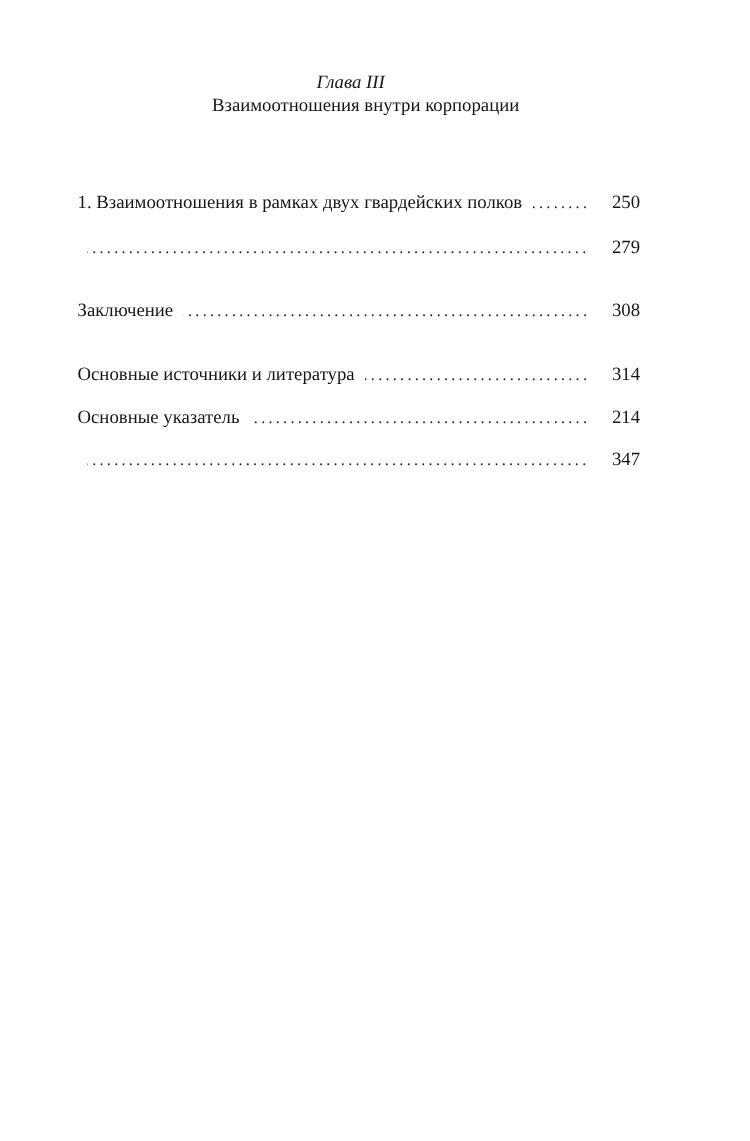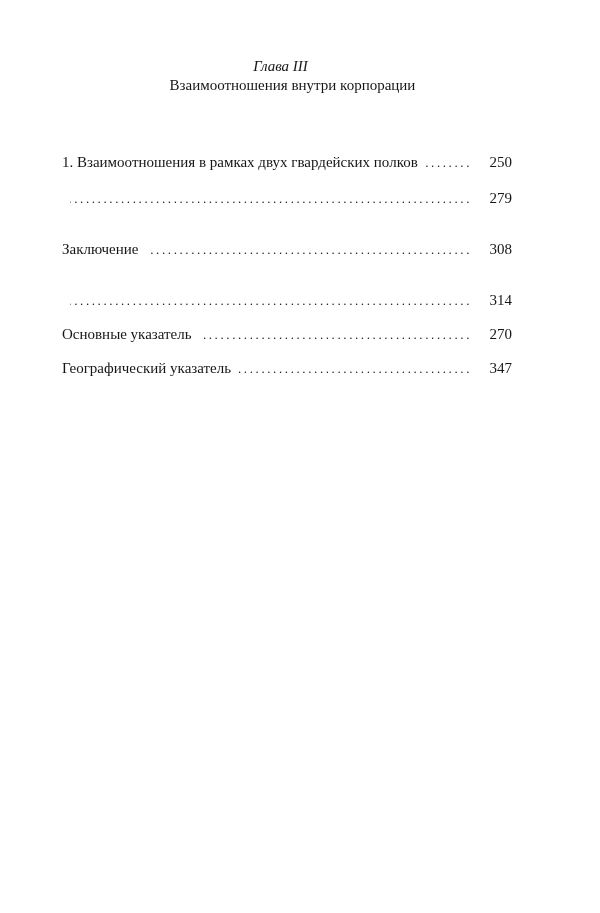--- a/index.html
+++ b/index.html
@@ -34,28 +34,28 @@
     <span class="toc-page">279</span>
   </div>
 
   <div class="toc-row" style="top:193px">
     <span class="toc-text">Заключение</span>
     <span class="toc-dots">............................................................................................</span>
     <span class="toc-page">308</span>
   </div>
 
   <div class="toc-row" style="top:244px">
+    <span class="toc-text">Основные источники и литература</span>
     <span class="toc-dots">............................................................................................</span>
     <span class="toc-page">314</span>
   </div>
 
   <div class="toc-row" style="top:278px">
     <span class="toc-text">Основные указатель</span>
     <span class="toc-dots">............................................................................................</span>
-    <span class="toc-page">270</span>
+    <span class="toc-page">214</span>
   </div>
 
   <div class="toc-row" style="top:312px">
-    <span class="toc-text">Географический указатель</span>
     <span class="toc-dots">............................................................................................</span>
     <span class="toc-page">347</span>
   </div>
 </div>
 
 </body></html>

